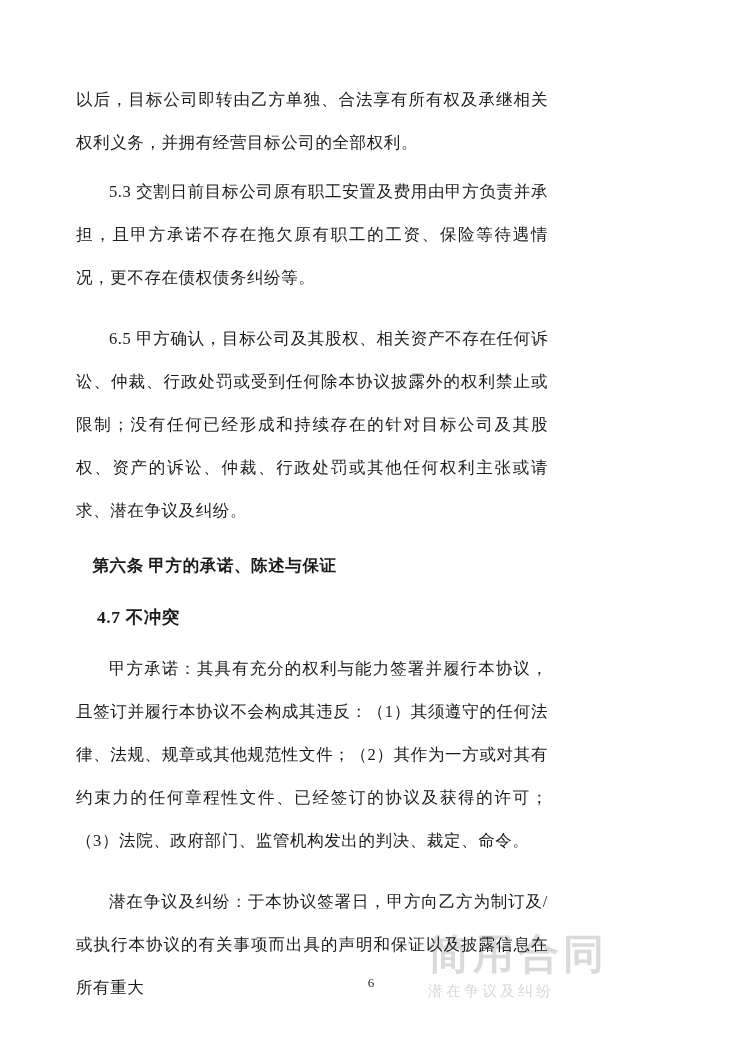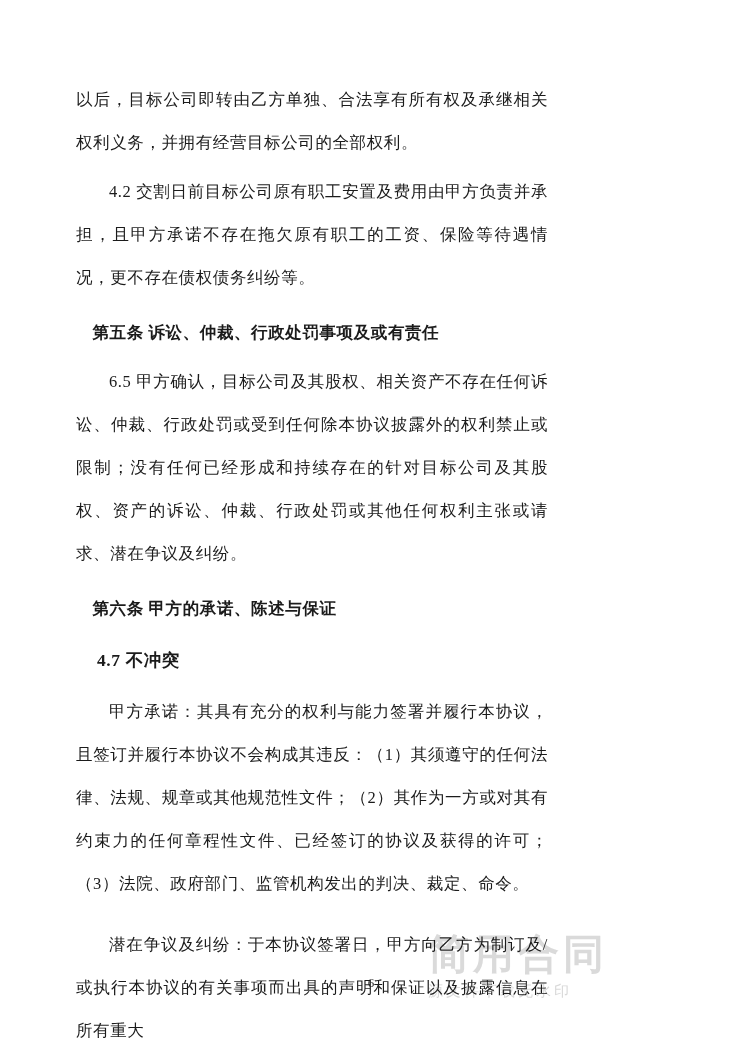--- a/index.html
+++ b/index.html
@@ -97,25 +97,24 @@
 <body>
 
 <div class="page">
 
   <div class="doc-body">
 
     <p class="para-noindent">以后，目标公司即转由乙方单独、合法享有所有权及承继相关权利义务，并拥有经营目标公司的全部权利。</p>
 
     <div class="gap-sm"></div>
 
-    <p class="para">4.2 交割日前目标公司原有职工安置及费用由甲方负责并承担，且甲方承诺不存在拖欠原有职工的工资、保险等待遇情况，更不存在债权债务纠纷等。</p>
+    <p class="para">5.3 交割日前目标公司原有职工安置及费用由甲方负责并承担，且甲方承诺不存在拖欠原有职工的工资、保险等待遇情况，更不存在债权债务纠纷等。</p>
 
     <div class="gap-md"></div>
 
-    <p class="heading">第五条 诉讼、仲裁、行政处罚事项及或有责任</p>
 
     <div class="gap-sm"></div>
 
     <p class="para">6.5 甲方确认，目标公司及其股权、相关资产不存在任何诉讼、仲裁、行政处罚或受到任何除本协议披露外的权利禁止或限制；没有任何已经形成和持续存在的针对目标公司及其股权、资产的诉讼、仲裁、行政处罚或其他任何权利主张或请求、潜在争议及纠纷。</p>
 
     <div class="gap-md"></div>
 
     <p class="heading">第六条 甲方的承诺、陈述与保证</p>
 
     <div class="gap-sm"></div>
@@ -130,18 +129,18 @@
 
 
     <div class="gap-sm"></div>
 
     <p class="para">潜在争议及纠纷：于本协议签署日，甲方向乙方为制订及/或执行本协议的有关事项而出具的声明和保证以及披露信息在所有重大</p>
 
   </div>
 
   <div class="watermark">
     <div class="watermark-main">简用合同</div>
-    <div class="watermark-sub">源文件下载无水印</div>
+    <div class="watermark-sub">潜在争议及纠纷</div>
   </div>
 
   <div class="page-number">6</div>
 
 </div>
 
 </body></html>

